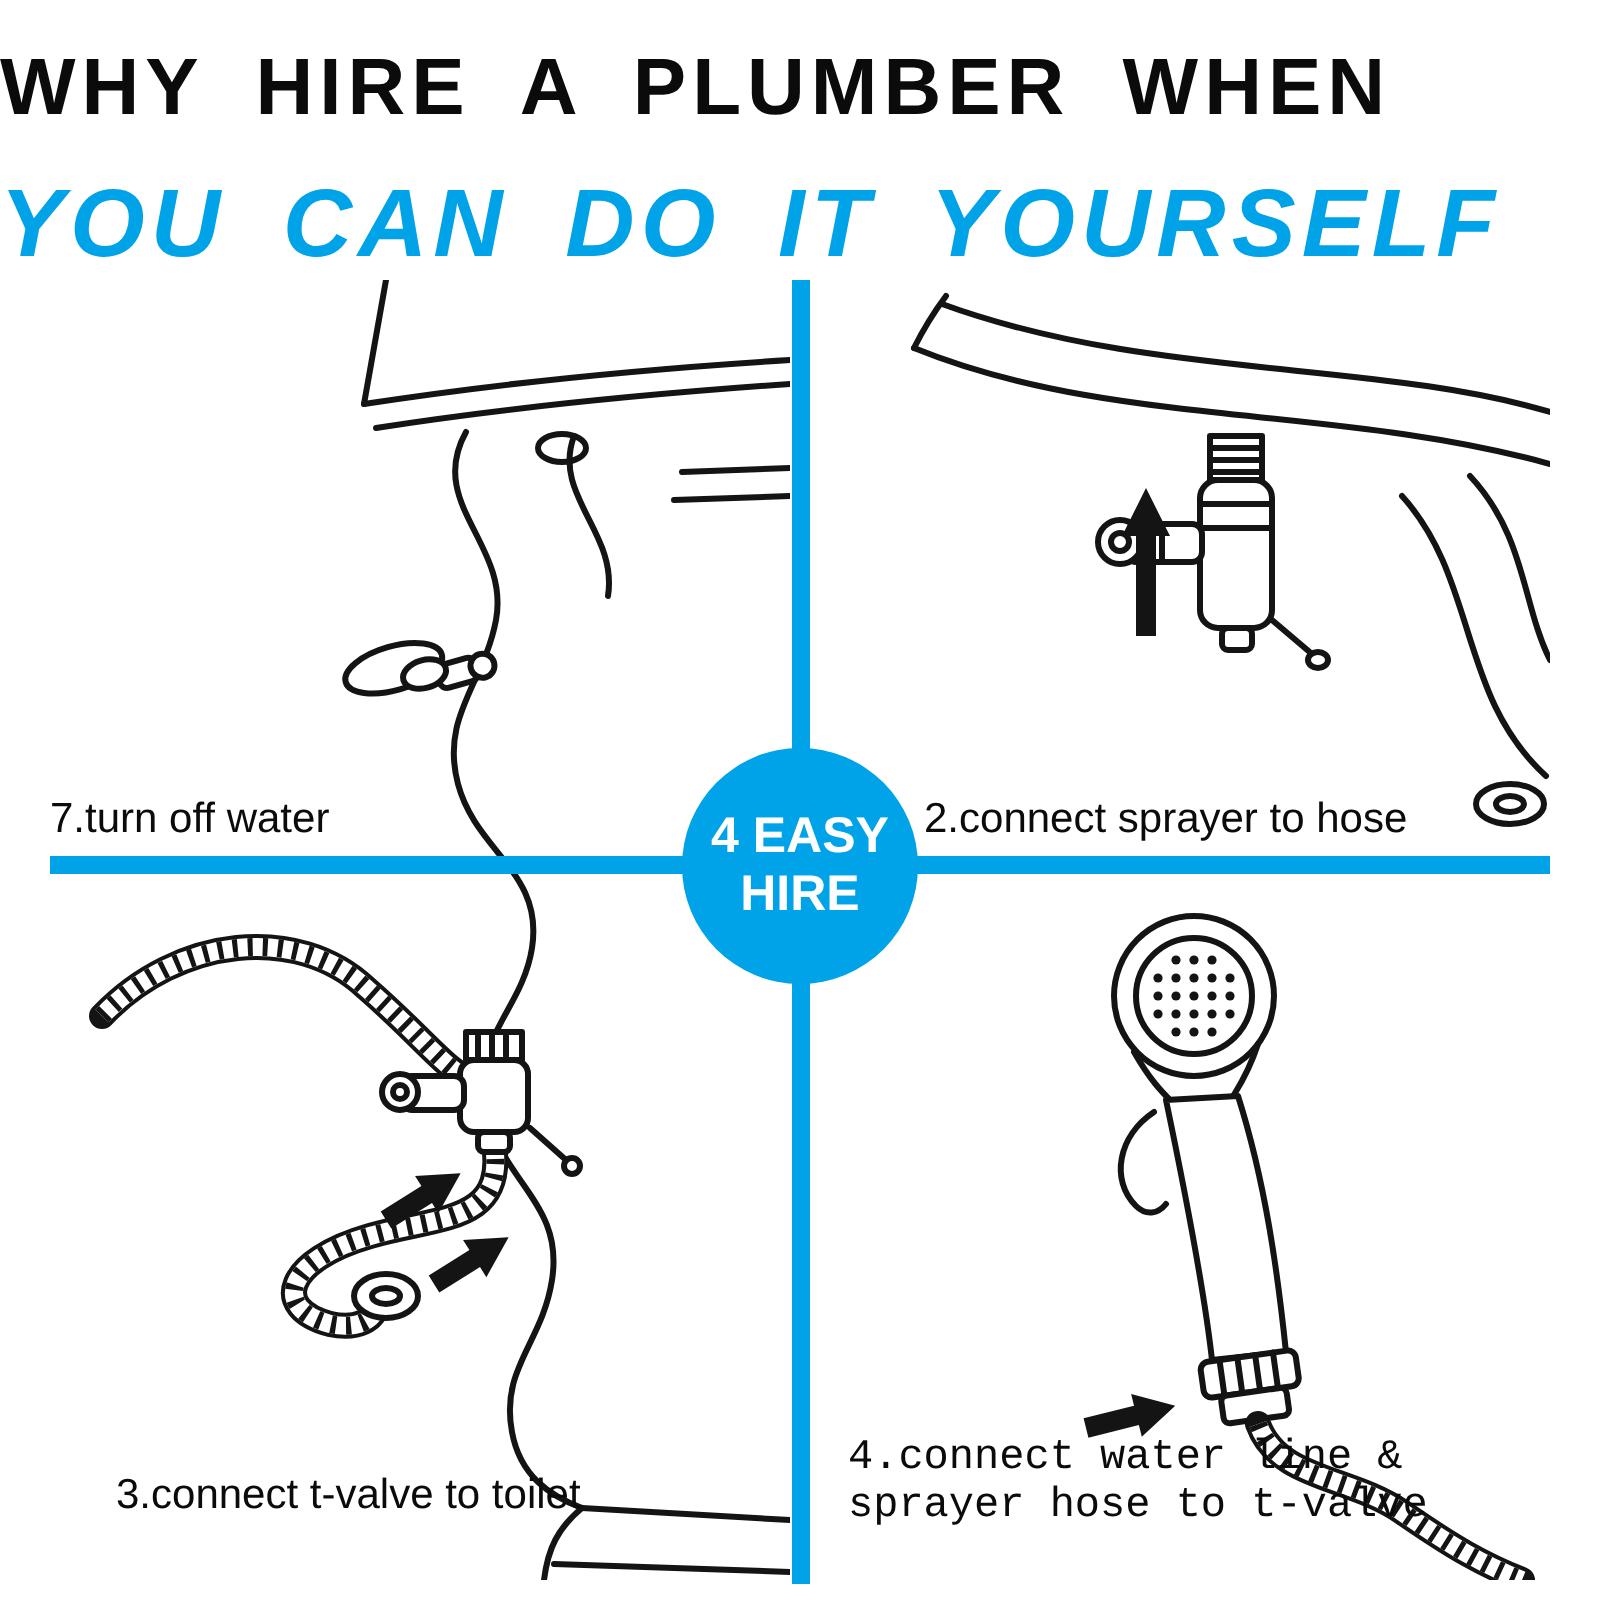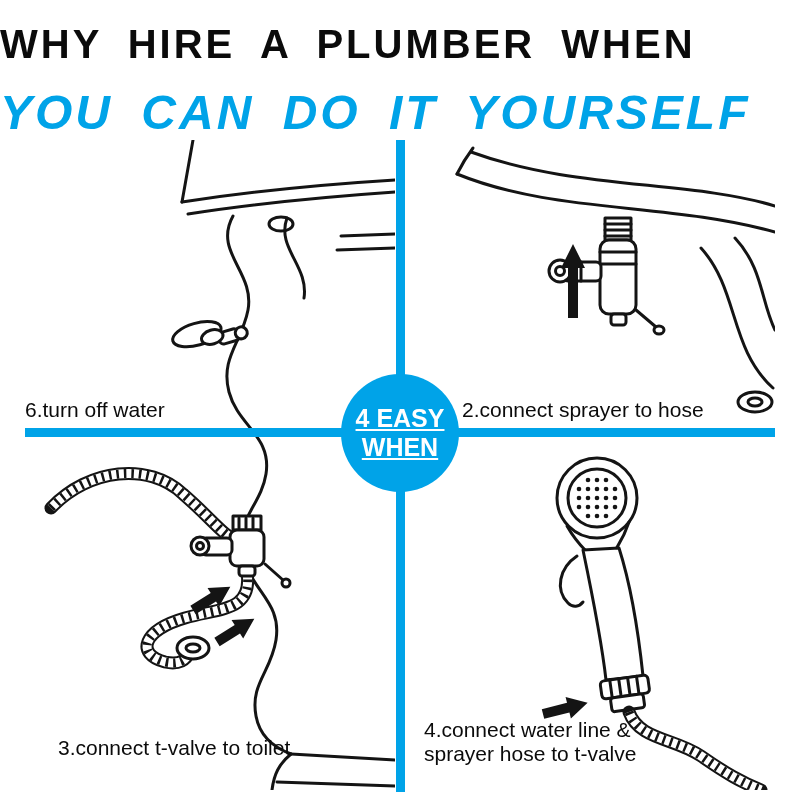--- a/index.html
+++ b/index.html
@@ -19,31 +19,31 @@
   #title-line2{top:72px;font-size:48px;color:var(--accent);font-style:italic;letter-spacing:3px;word-spacing:12px;margin-top:13px;}
 
   .divider{position:absolute;background:var(--accent);z-index:5;}
   #divider-vertical{left:396px;top:140px;width:9px;height:652px;}
   #divider-horizontal{left:25px;top:428px;width:750px;height:9px;}
 
   .badge{
     position:absolute;left:341px;top:374px;width:118px;height:118px;
     border-radius:50%;background:var(--accent);z-index:6;
     color:#ffffff;text-align:center;font-weight:bold;font-size:25px;line-height:29px;
-    display:flex;flex-direction:column;justify-content:center;text-decoration:underline;
+    display:flex;flex-direction:column;justify-content:center;
   }
 
   .step-label{
     position:absolute;font-size:21px;color:#0b0b0b;z-index:7;
     white-space:pre-line;line-height:24px;
   }
   #step-label-1{left:25px;top:398px;}
   #step-label-2{left:462px;top:398px;}
   #step-label-3{left:30px;top:736px;margin-left:28px;}
-  #step-label-4{left:424px;top:718px;}
+  #step-label-4{left:424px;top:718px;font-family:Liberation Mono, monospace;}
 
   svg.illu{position:absolute;z-index:1;}
   #illu-left{left:25px;top:140px;}
   #illu-q2{left:405px;top:140px;}
   #illu-q4{left:405px;top:440px;}
 
   .ln{fill:none;stroke:#141414;stroke-width:3;stroke-linecap:round;stroke-linejoin:round;}
   .wh{fill:#ffffff;stroke:#141414;stroke-width:3;stroke-linejoin:round;}
   .solid{fill:#141414;stroke:none;}
   .braid-out{fill:none;stroke:#141414;stroke-width:13;stroke-linecap:round;}
@@ -182,22 +182,22 @@
     <g>
       <path class="solid" transform="translate(138,274) rotate(-14)" d="M0,-5 L26,-5 L26,-11 L46,0 L26,11 L26,5 L0,5 Z"></path>
     </g>
   </svg>
 
   <div class="divider" id="divider-vertical"></div>
   <div class="divider" id="divider-horizontal"></div>
 
   <div class="badge">
     <div>4 EASY</div>
-    <div>WHEN</div>
+    <div>HIRE</div>
   </div>
 
-  <div class="step-label" id="step-label-1">6.turn off water</div>
+  <div class="step-label" id="step-label-1">7.turn off water</div>
   <div class="step-label" id="step-label-2">2.connect sprayer to hose</div>
   <div class="step-label" id="step-label-3">3.connect t-valve to toilet</div>
   <div class="step-label" id="step-label-4">4.connect water line &amp;
 sprayer hose to t-valve</div>
 
 </div>
 
 </body></html>

